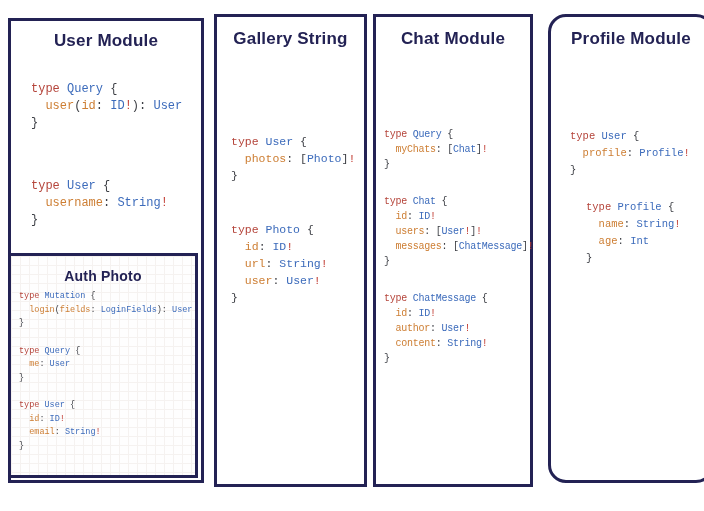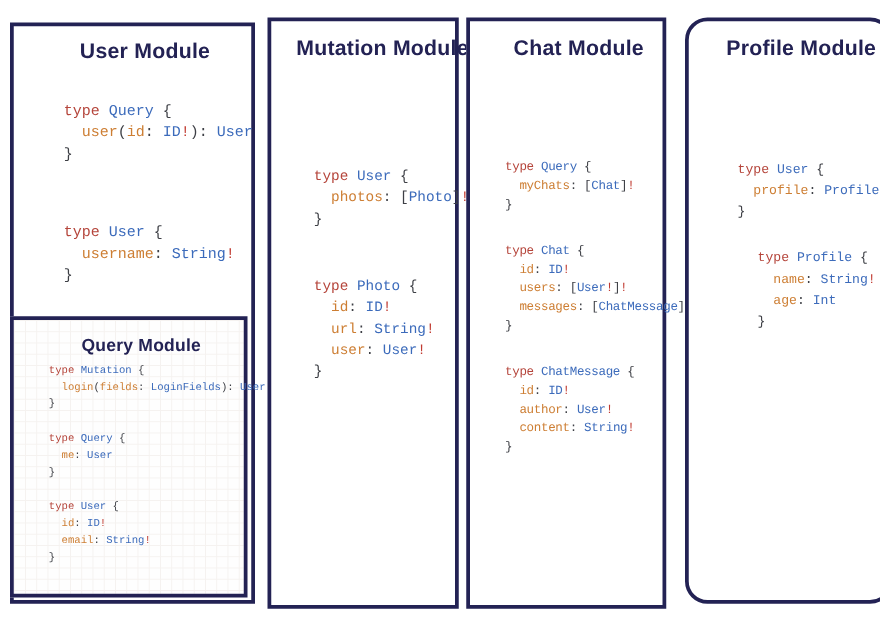--- a/index.html
+++ b/index.html
@@ -7,21 +7,20 @@
   body {
     background: var(--c-background, #ffffff);
     font-family: "Liberation Sans", sans-serif;
     position: relative;
     overflow: hidden;
   }
   .module {
     position: absolute;
     background: #ffffff;
     border: 3px solid var(--c-navy, #232254);
-    padding-left: 20px;
   }
   #box-user    { left:8px;   top:18px;  width:196px; height:465px; }
   #box-auth    { left:8px;   top:253px; width:190px; height:225px; z-index:2;
                  background-image:
                    linear-gradient(#f5f2f0 1px, transparent 1px),
                    linear-gradient(90deg, #f5f2f0 1px, transparent 1px);
                  background-size: 9px 9px; background-color:#fefefe; }
   #box-gallery { left:214px; top:14px;  width:153px; height:473px; }
   #box-chat    { left:373px; top:14px;  width:160px; height:473px; }
   #box-profile { left:548px; top:14px;  width:166px; height:469px;border-radius:18px; }
@@ -64,30 +63,30 @@
 </style>
 </head>
 <body>
 
 <div class="module" id="box-user">
   <div class="module-title">User Module</div>
   <div class="code"><div class="code-block"><div class="code-line"><span class="tk-k">type </span><span class="tk-t">Query </span><span class="tk-p">{</span></div><div class="code-line"><span class="tk-p">  </span><span class="tk-f">user</span><span class="tk-p">(</span><span class="tk-f">id</span><span class="tk-p">: </span><span class="tk-t">ID</span><span class="tk-b">!</span><span class="tk-p">): </span><span class="tk-t">User</span></div><div class="code-line"><span class="tk-p">}</span></div></div><div class="code-block"><div class="code-line"><span class="tk-k">type </span><span class="tk-t">User </span><span class="tk-p">{</span></div><div class="code-line"><span class="tk-p">  </span><span class="tk-f">username</span><span class="tk-p">: </span><span class="tk-t">String</span><span class="tk-b">!</span></div><div class="code-line"><span class="tk-p">}</span></div></div></div>
 </div>
 
 <div class="module" id="box-gallery">
-  <div class="module-title">Mutation Module</div>
+  <div class="module-title">Gallery String</div>
   <div class="code"><div class="code-block"><div class="code-line"><span class="tk-k">type </span><span class="tk-t">User </span><span class="tk-p">{</span></div><div class="code-line"><span class="tk-p">  </span><span class="tk-f">photos</span><span class="tk-p">: [</span><span class="tk-t">Photo</span><span class="tk-p">]</span><span class="tk-b">!</span></div><div class="code-line"><span class="tk-p">}</span></div></div><div class="code-block"><div class="code-line"><span class="tk-k">type </span><span class="tk-t">Photo </span><span class="tk-p">{</span></div><div class="code-line"><span class="tk-p">  </span><span class="tk-f">id</span><span class="tk-p">: </span><span class="tk-t">ID</span><span class="tk-b">!</span></div><div class="code-line"><span class="tk-p">  </span><span class="tk-f">url</span><span class="tk-p">: </span><span class="tk-t">String</span><span class="tk-b">!</span></div><div class="code-line"><span class="tk-p">  </span><span class="tk-f">user</span><span class="tk-p">: </span><span class="tk-t">User</span><span class="tk-b">!</span></div><div class="code-line"><span class="tk-p">}</span></div></div></div>
 </div>
 
 <div class="module" id="box-chat">
   <div class="module-title">Chat Module</div>
   <div class="code"><div class="code-block"><div class="code-line"><span class="tk-k">type </span><span class="tk-t">Query </span><span class="tk-p">{</span></div><div class="code-line"><span class="tk-p">  </span><span class="tk-f">myChats</span><span class="tk-p">: [</span><span class="tk-t">Chat</span><span class="tk-p">]</span><span class="tk-b">!</span></div><div class="code-line"><span class="tk-p">}</span></div></div><div class="code-block"><div class="code-line"><span class="tk-k">type </span><span class="tk-t">Chat </span><span class="tk-p">{</span></div><div class="code-line"><span class="tk-p">  </span><span class="tk-f">id</span><span class="tk-p">: </span><span class="tk-t">ID</span><span class="tk-b">!</span></div><div class="code-line"><span class="tk-p">  </span><span class="tk-f">users</span><span class="tk-p">: [</span><span class="tk-t">User</span><span class="tk-b">!</span><span class="tk-p">]</span><span class="tk-b">!</span></div><div class="code-line"><span class="tk-p">  </span><span class="tk-f">messages</span><span class="tk-p">: [</span><span class="tk-t">ChatMessage</span><span class="tk-p">]</span><span class="tk-b">!</span></div><div class="code-line"><span class="tk-p">}</span></div></div><div class="code-block"><div class="code-line"><span class="tk-k">type </span><span class="tk-t">ChatMessage </span><span class="tk-p">{</span></div><div class="code-line"><span class="tk-p">  </span><span class="tk-f">id</span><span class="tk-p">: </span><span class="tk-t">ID</span><span class="tk-b">!</span></div><div class="code-line"><span class="tk-p">  </span><span class="tk-f">author</span><span class="tk-p">: </span><span class="tk-t">User</span><span class="tk-b">!</span></div><div class="code-line"><span class="tk-p">  </span><span class="tk-f">content</span><span class="tk-p">: </span><span class="tk-t">String</span><span class="tk-b">!</span></div><div class="code-line"><span class="tk-p">}</span></div></div></div>
 </div>
 
 <div class="module" id="box-profile">
   <div class="module-title">Profile Module</div>
   <div class="code"><div class="code-block"><div class="code-line"><span class="tk-k">type </span><span class="tk-t">User </span><span class="tk-p">{</span></div><div class="code-line"><span class="tk-p">  </span><span class="tk-f">profile</span><span class="tk-p">: </span><span class="tk-t">Profile</span><span class="tk-b">!</span></div><div class="code-line"><span class="tk-p">}</span></div></div><div class="code-block"><div class="code-line"><span class="tk-k">type </span><span class="tk-t">Profile </span><span class="tk-p">{</span></div><div class="code-line"><span class="tk-p">  </span><span class="tk-f">name</span><span class="tk-p">: </span><span class="tk-t">String</span><span class="tk-b">!</span></div><div class="code-line"><span class="tk-p">  </span><span class="tk-f">age</span><span class="tk-p">: </span><span class="tk-t">Int</span></div><div class="code-line"><span class="tk-p">}</span></div></div></div>
 </div>
 
 <div class="module" id="box-auth">
-  <div class="module-title">Query Module</div>
+  <div class="module-title">Auth Photo</div>
   <div class="code"><div class="code-block"><div class="code-line"><span class="tk-k">type </span><span class="tk-t">Mutation </span><span class="tk-p">{</span></div><div class="code-line"><span class="tk-p">  </span><span class="tk-f">login</span><span class="tk-p">(</span><span class="tk-f">fields</span><span class="tk-p">: </span><span class="tk-t">LoginFields</span><span class="tk-p">): </span><span class="tk-t">User</span></div><div class="code-line"><span class="tk-p">}</span></div></div><div class="code-block"><div class="code-line"><span class="tk-k">type </span><span class="tk-t">Query </span><span class="tk-p">{</span></div><div class="code-line"><span class="tk-p">  </span><span class="tk-f">me</span><span class="tk-p">: </span><span class="tk-t">User</span></div><div class="code-line"><span class="tk-p">}</span></div></div><div class="code-block"><div class="code-line"><span class="tk-k">type </span><span class="tk-t">User </span><span class="tk-p">{</span></div><div class="code-line"><span class="tk-p">  </span><span class="tk-f">id</span><span class="tk-p">: </span><span class="tk-t">ID</span><span class="tk-b">!</span></div><div class="code-line"><span class="tk-p">  </span><span class="tk-f">email</span><span class="tk-p">: </span><span class="tk-t">String</span><span class="tk-b">!</span></div><div class="code-line"><span class="tk-p">}</span></div></div></div>
 </div>
 
 </body></html>

